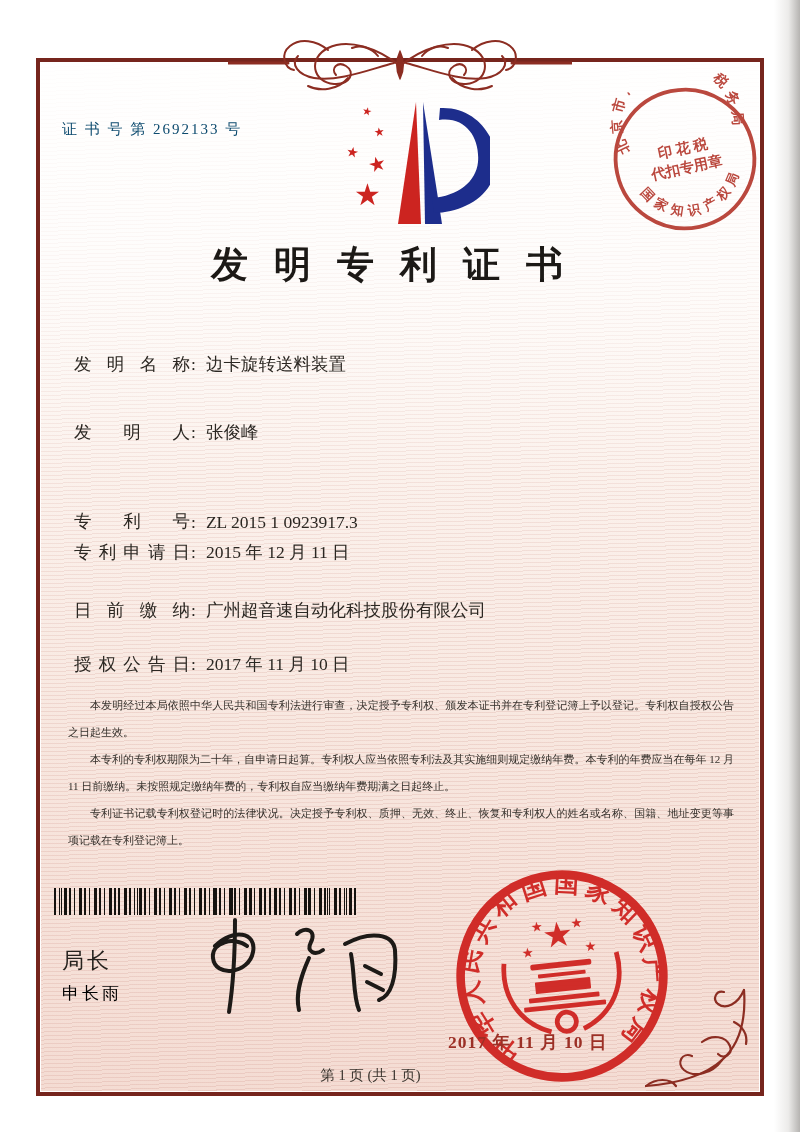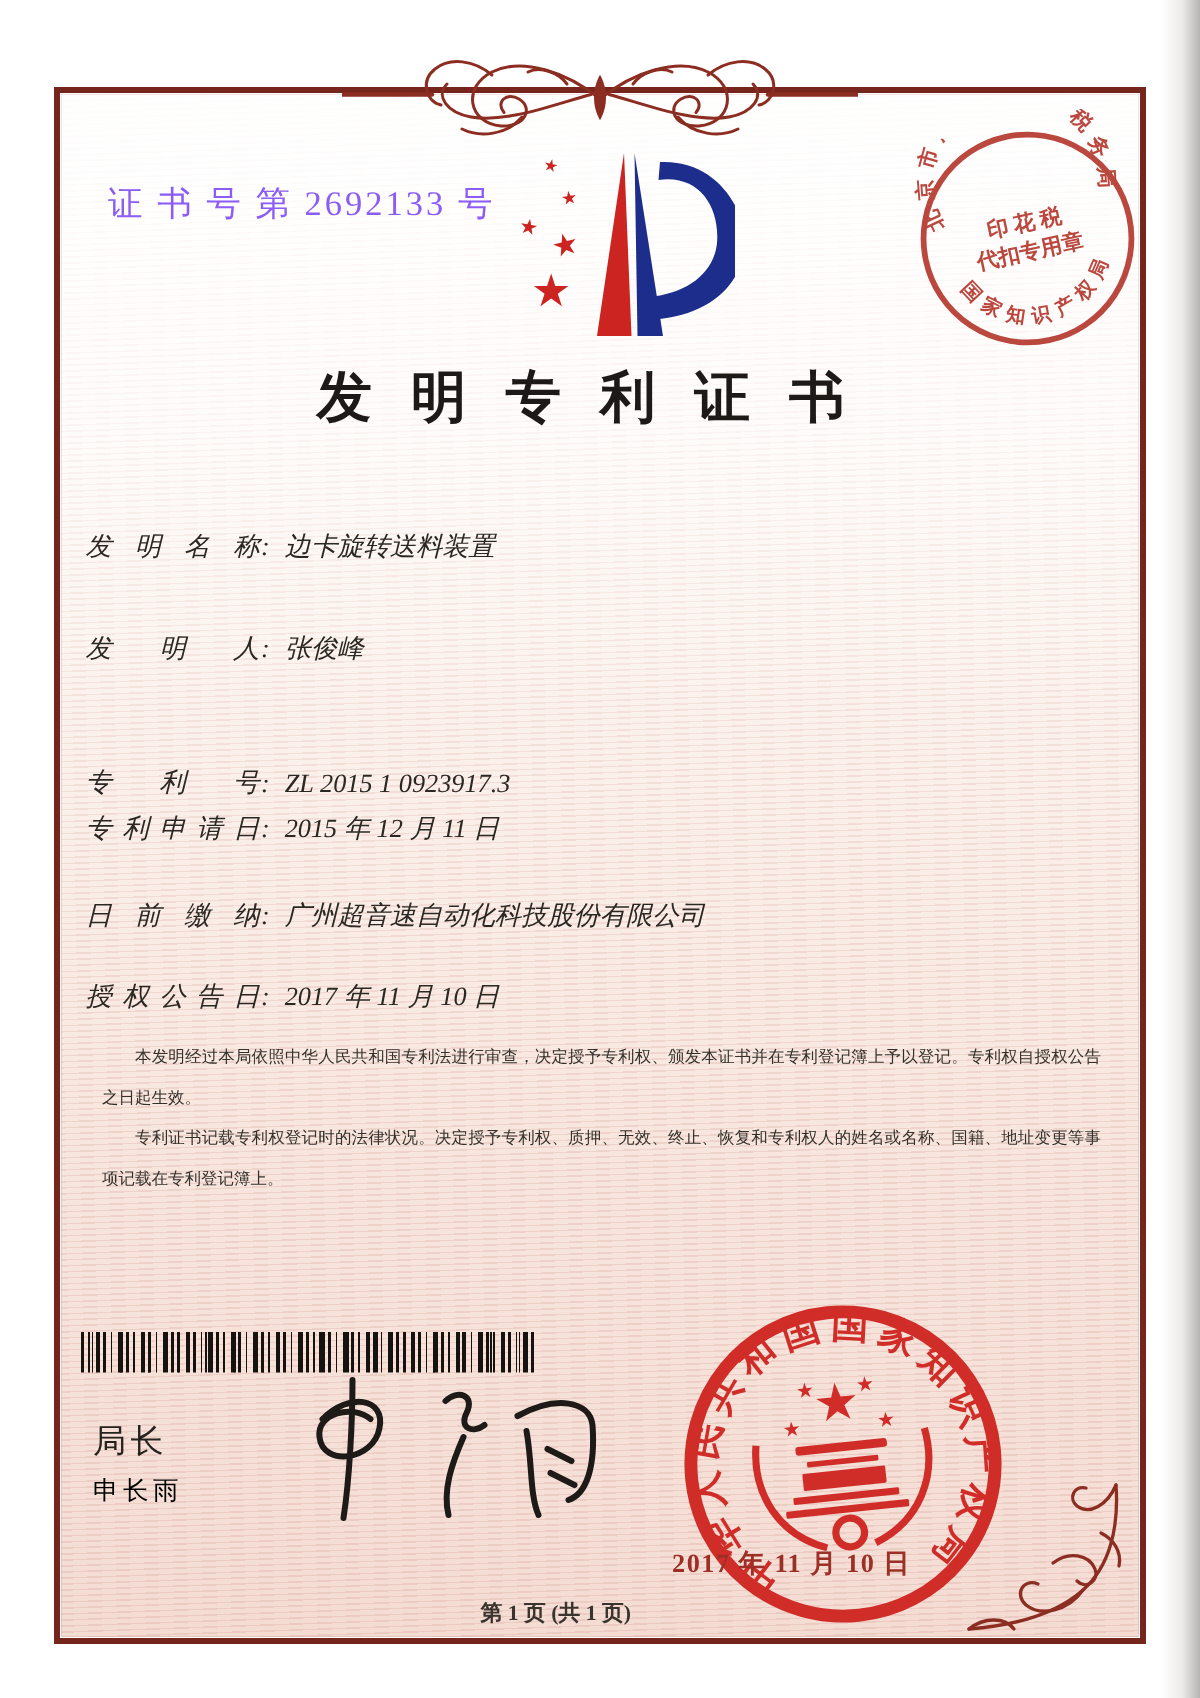--- a/index.html
+++ b/index.html
@@ -29,36 +29,36 @@
     position:absolute; left:41px; top:63px; width:718px; height:1028px;
     background:
       linear-gradient(180deg, rgba(255,255,255,0.95) 0%, rgba(255,255,255,0.70) 20%, rgba(252,241,237,0.30) 40%, rgba(248,226,218,0.10) 65%, rgba(246,218,209,0.05) 100%),
       repeating-linear-gradient(178deg, rgba(206,146,136,0.25) 0px, rgba(206,146,136,0.25) 1px, rgba(255,255,255,0) 1px, rgba(255,255,255,0) 4px),
       linear-gradient(180deg, #fdfaf6 0%, #fbf2ec 38%, #f7e5dd 72%, #f4dcd3 100%);
     z-index:2;
   }
   .layer { position:absolute; z-index:5; }
 
   .cert-no {
-    left:72px; top:120px;
-    font-size:23px; letter-spacing:2px; color:#8b5cf6;
+    left:62px; top:120px;
+    font-size:15px; letter-spacing:2px; color:#0c4a6e;
   }
 
   .logo { left:328px; top:94px; width:162px; height:146px; }
   .logo .star { position:absolute; color:#cc2420; line-height:1; }
 
   .tax-stamp { left:608px; top:82px; width:154px; height:154px; transform:rotate(-12deg); opacity:0.92; }
 
   .cert-title {
     left:0; top:240px; width:800px;
     text-align:center;
     font-size:37px; font-weight:bold; color:#1c1916;
     letter-spacing:26px; 
   }
-  .field-row { position:absolute; left:57px; font-size:17.5px; color:#2b2722; white-space:nowrap; z-index:5;font-style:italic; }
+  .field-row { position:absolute; left:74px; font-size:17.5px; color:#2b2722; white-space:nowrap; z-index:5; }
   .field-label {
     display:inline-block; width:116px;
     text-align:justify; text-align-last:justify;
     vertical-align:bottom;
   }
   .field-colon { display:inline-block; margin:0 10px 0 1px; }
 
   .body-text {
     left:68px; top:692px; width:666px;
     font-size:11px; line-height:27px; color:#35302b;
@@ -84,21 +84,21 @@
     opacity:0.95; z-index:8;
   }
   .seal-date {
     left:448px; top:1030px; width:200px;
     font-size:17.5px; color:#9c3026; letter-spacing:1px;
     z-index:9; font-weight:bold;
   }
 
   .page-footer {
     left:0; top:1066px; width:741px; text-align:center;
-    font-size:14.5px; color:#3a342e; z-index:6;font-weight:bold;
+    font-size:14.5px; color:#3a342e; z-index:6;
   }
 
   .flourish-top { left:228px; top:30px; width:344px; height:66px; z-index:3; }
   .flourish-corner { left:642px; top:982px; width:118px; height:110px; z-index:3; }
 </style>
 </head>
 <body>
 
 <div class="scan-edge"></div>
 
@@ -187,20 +187,21 @@
 </div>
 <div class="field-row" style="top:598px;">
   <span class="field-label">日前缴纳</span><span class="field-colon">:</span><span>广州超音速自动化科技股份有限公司</span>
 </div>
 <div class="field-row" style="top:652px;">
   <span class="field-label">授权公告日</span><span class="field-colon">:</span><span>2017 年 11 月 10 日</span>
 </div>
 
 <div class="layer body-text">
   <p>本发明经过本局依照中华人民共和国专利法进行审查，决定授予专利权、颁发本证书并在专利登记簿上予以登记。专利权自授权公告之日起生效。</p>
+  <p>本专利的专利权期限为二十年，自申请日起算。专利权人应当依照专利法及其实施细则规定缴纳年费。本专利的年费应当在每年 12 月 11 日前缴纳。未按照规定缴纳年费的，专利权自应当缴纳年费期满之日起终止。</p>
   <p>专利证书记载专利权登记时的法律状况。决定授予专利权、质押、无效、终止、恢复和专利权人的姓名或名称、国籍、地址变更等事项记载在专利登记簿上。</p>
 </div>
 
 <div class="layer barcode"></div>
 
 <div class="layer director-title">局长</div>
 <div class="layer director-name">申长雨</div>
 
 <svg class="layer signature" viewBox="0 0 220 112">
   <g stroke="#1d1a17" fill="none" stroke-width="4" stroke-linecap="round" stroke-linejoin="round">

